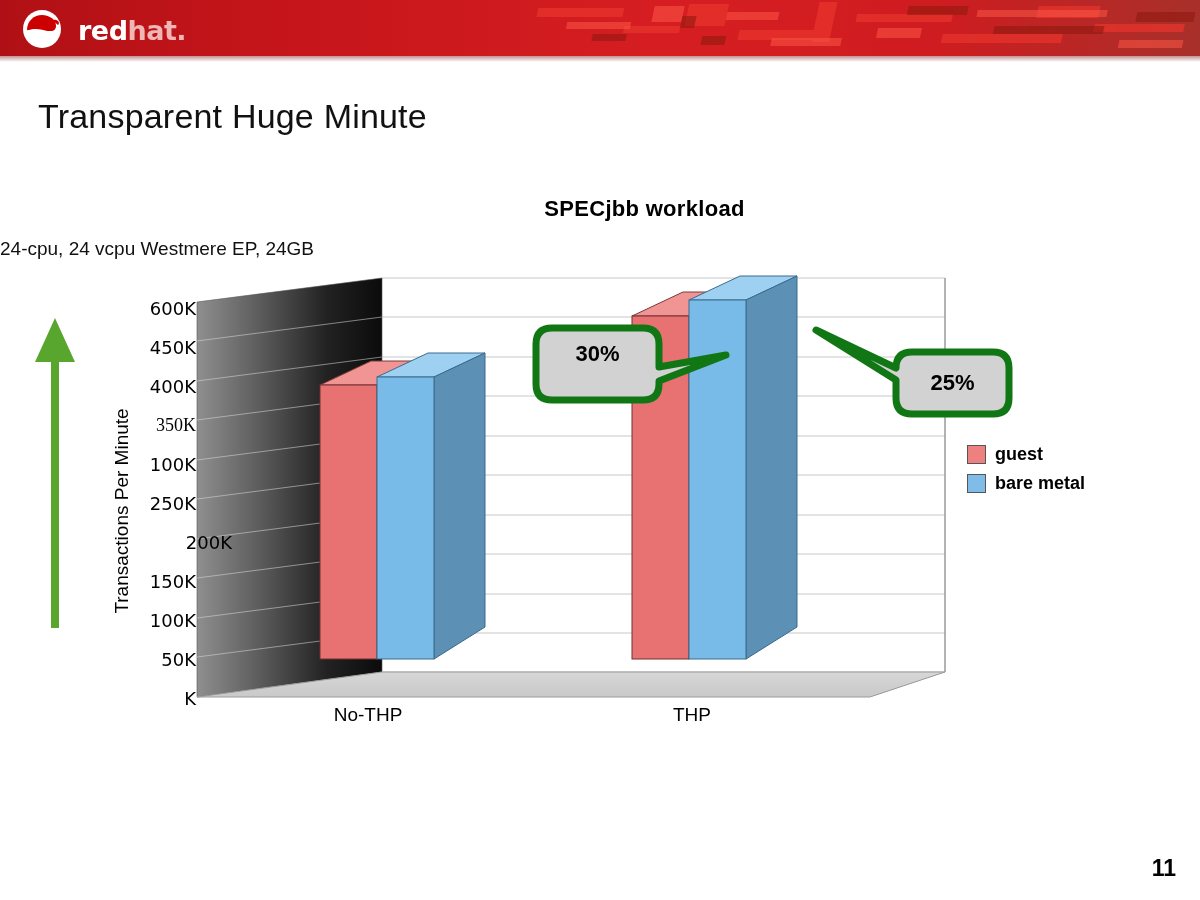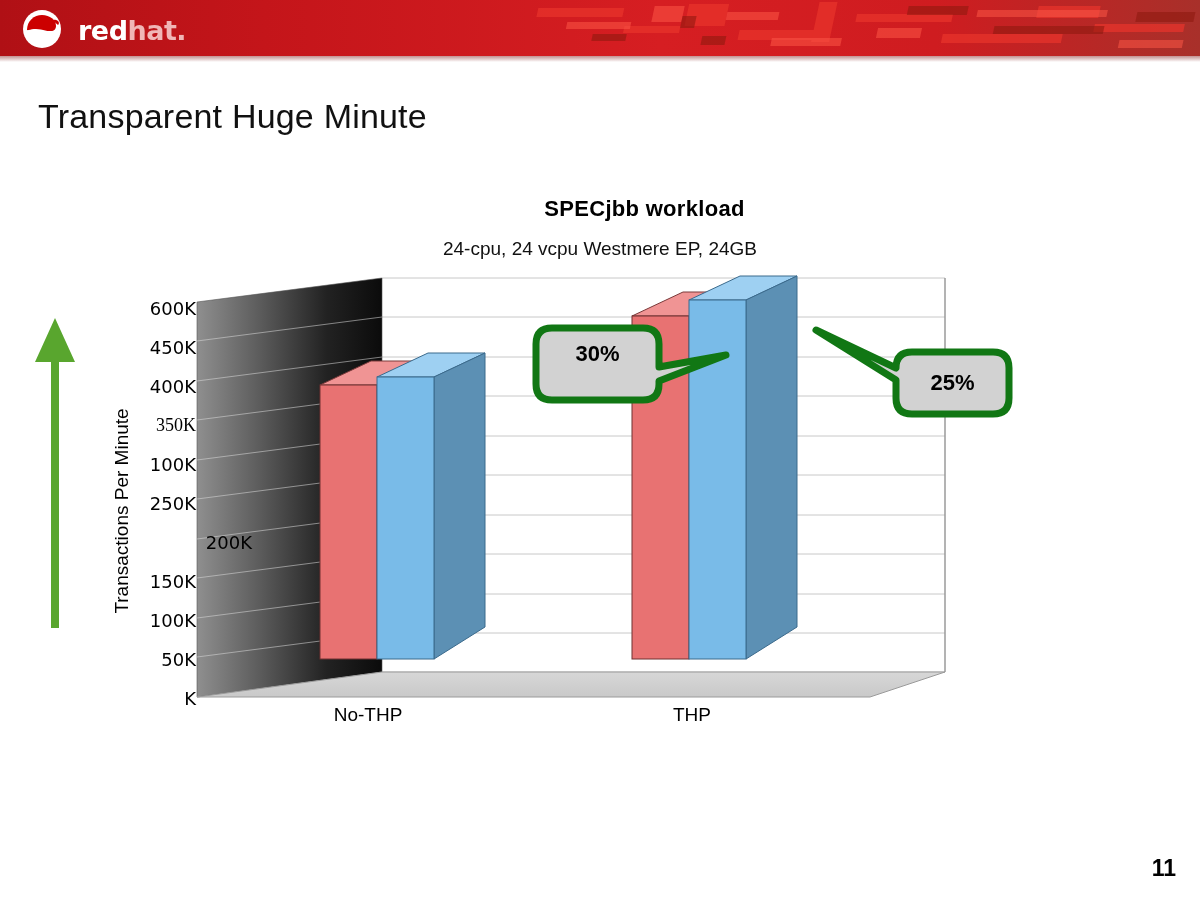--- a/index.html
+++ b/index.html
@@ -45,21 +45,21 @@
 
   
   .chart-title{
     position:absolute;left:0;top:196px;width:1200px;text-align:center;
     font-size:22px;font-weight:bold;color:#000;
     letter-spacing:.3px;
     margin-left:45px;
   }
   .chart-title-inner{display:inline-block;margin-left:-1px;}
   .chart-subtitle{
-    position:absolute;left:0;top:238px;width:1200px;text-align:center;
+    position:absolute;left:0;top:238px;width:1200px;text-align:left;
     font-size:19px;font-weight:normal;color:#111;
   }
 
   
   .chart-wrap{position:absolute;left:0;top:0;width:1200px;height:900px;}
   .chart-svg{position:absolute;left:0;top:0;}
 
   
   .y-axis-title{
     position:absolute;left:-18px;top:500px;width:280px;
@@ -237,27 +237,37 @@
   </svg>
 
   <div class="y-axis-title">Transactions Per Minute</div>
 
   <div class="ytick" style="left:128px;top:298px;">600K</div>
   <div class="ytick" style="left:128px;top:337px;">450K</div>
   <div class="ytick" style="left:128px;top:376px;">400K</div>
   <div class="ytick" style="left:128px;top:415px;font-family:Liberation Serif, serif;">350K</div>
   <div class="ytick" style="left:128px;top:454px;">100K</div>
   <div class="ytick" style="left:128px;top:493px;">250K</div>
-  <div class="ytick" style="left:140px;top:532px;padding-left:44px;">200K</div>
+  <div class="ytick" style="left:120px;top:532px;padding-left:44px;">200K</div>
   <div class="ytick" style="left:128px;top:571px;">150K</div>
   <div class="ytick" style="left:128px;top:610px;">100K</div>
   <div class="ytick" style="left:128px;top:649px;">50K</div>
   <div class="ytick" style="left:128px;top:688px;">K</div>
 
   <div class="xtick" style="left:288px;top:704px;width:160px;">No-THP</div>
   <div class="xtick" style="left:612px;top:704px;width:160px;">THP</div>
 
   <div class="callout-label" style="left:536px;top:341px;width:123px;">30%</div>
   <div class="callout-label" style="left:896px;top:370px;width:113px;">25%</div>
 
+  <div class="legend">
+    <div class="legend-row">
+      <span class="legend-swatch" style="background:#ee8080;"></span>
+      <span class="legend-label">guest</span>
+    </div>
+    <div class="legend-row">
+      <span class="legend-swatch" style="background:#7fbce8;"></span>
+      <span class="legend-label">bare metal</span>
+    </div>
+  </div>
 </div>
 
 <div class="page-num">11</div>
 
 </body></html>

